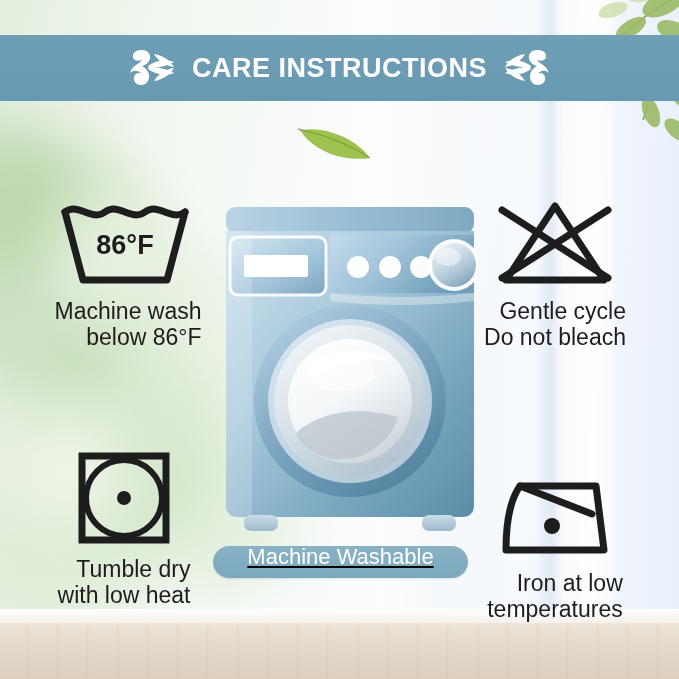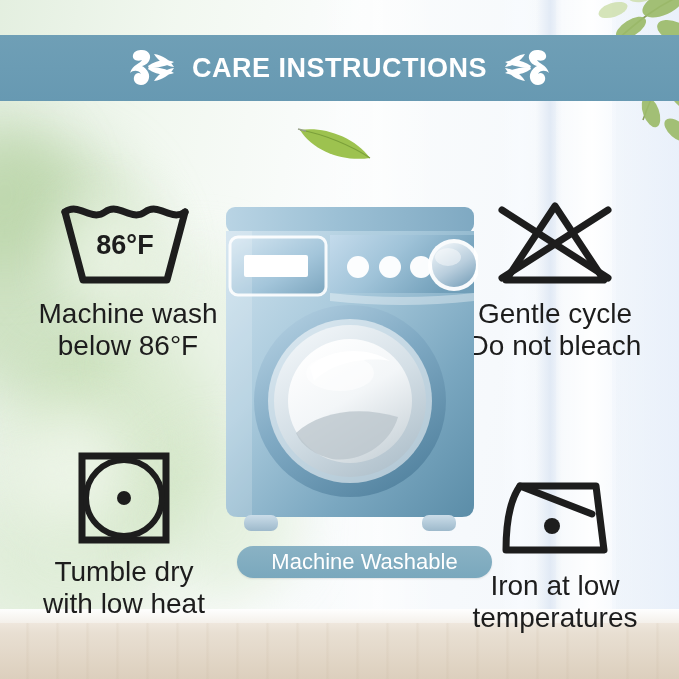--- a/index.html
+++ b/index.html
@@ -133,23 +133,23 @@
   
   .cell {
     position: absolute;
     display: flex;
     flex-direction: column;
     align-items: center;
   }
   .cell-icon { display: block; }
   .cell-label {
     margin-top: 6px;
-    text-align: center;
+    text-align: right;
     color: #1d1d1d;
-    font-size: 28px;
+    font-size: 23px;
     line-height: 1.13;
     font-family: "Liberation Sans", sans-serif;
     white-space: pre-line;
   }
 
   #cell-wash    { left: 18px;  top: 196px; width: 220px; }
   #cell-bleach  { left: 441px; top: 196px; width: 228px; }
   #cell-dry     { left: 18px;  top: 446px; width: 212px; }
   #cell-iron    { left: 441px; top: 464px; width: 228px; }
 
@@ -158,30 +158,31 @@
     position: absolute;
     left: 222px;
     top: 205px;
     width: 256px;
     height: 340px;
   }
 
   
   .badge {
     position: absolute;
-    left: 237px;
+    left: 213px;
     top: 546px;
     width: 255px;
     height: 32px;
     border-radius: 16px;
     background: linear-gradient(180deg, #8ab2c4 0%, #7aa8bd 100%);
     display: flex;
-    align-items: center;
+    align-items: flex-start;
     justify-content: center;
     box-shadow: 0 1px 2px rgba(0,0,0,0.10);
+    text-decoration: underline;
   }
   .badge-text {
     color: #ffffff;
     font-size: 22px;
     line-height: 1;
     font-family: "Liberation Sans", sans-serif;
     white-space: nowrap;
   }
 </style>
 </head>

